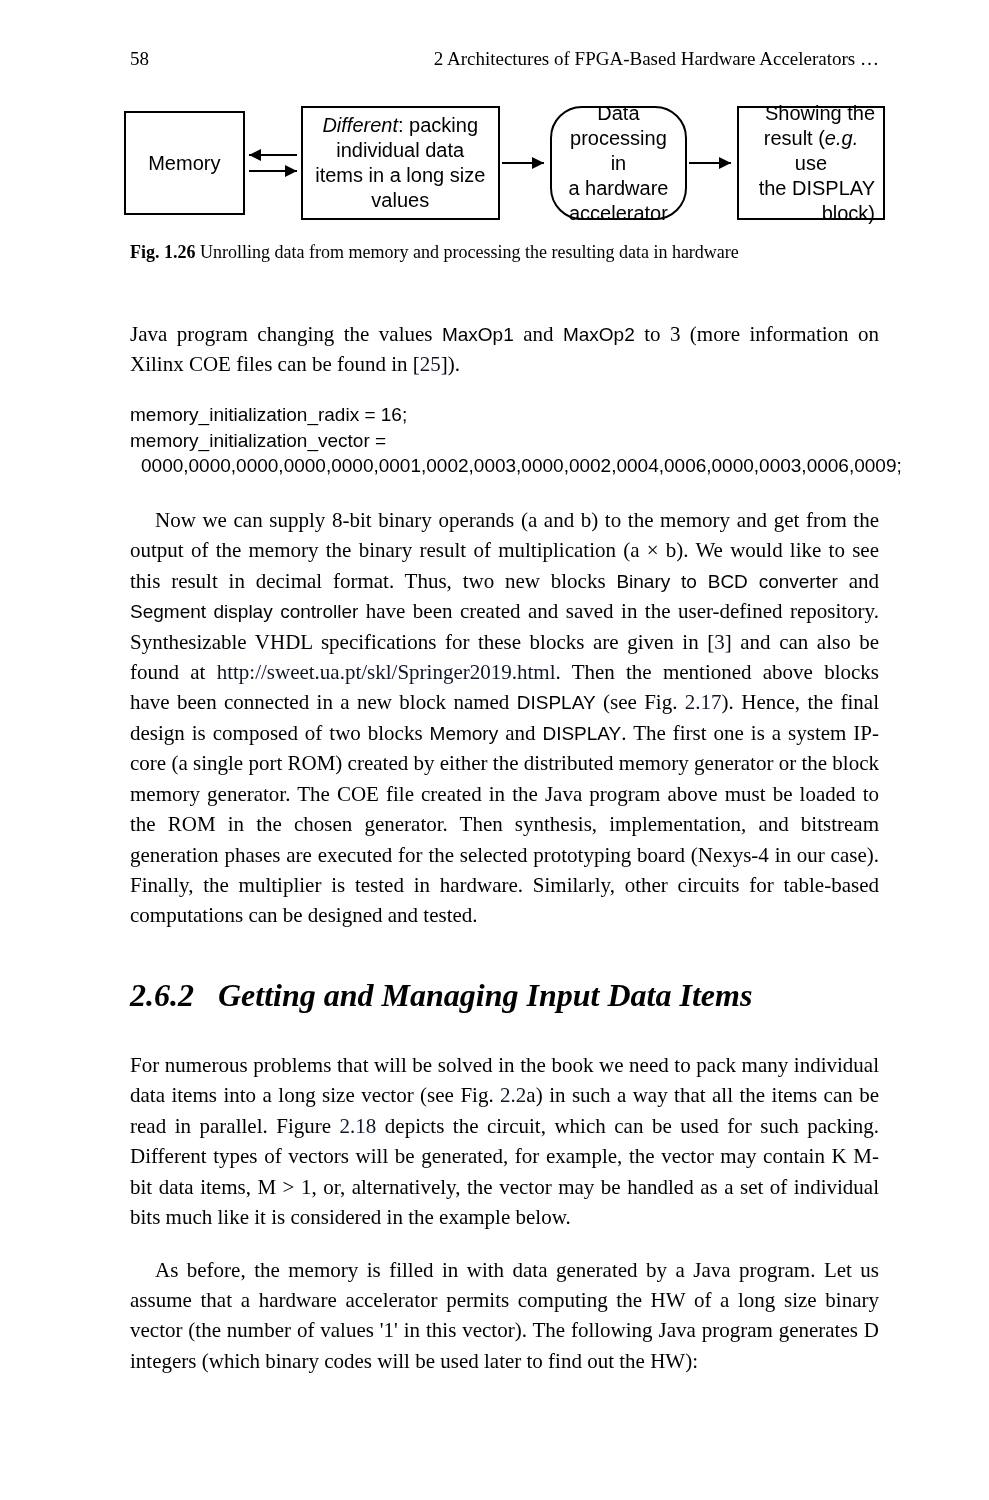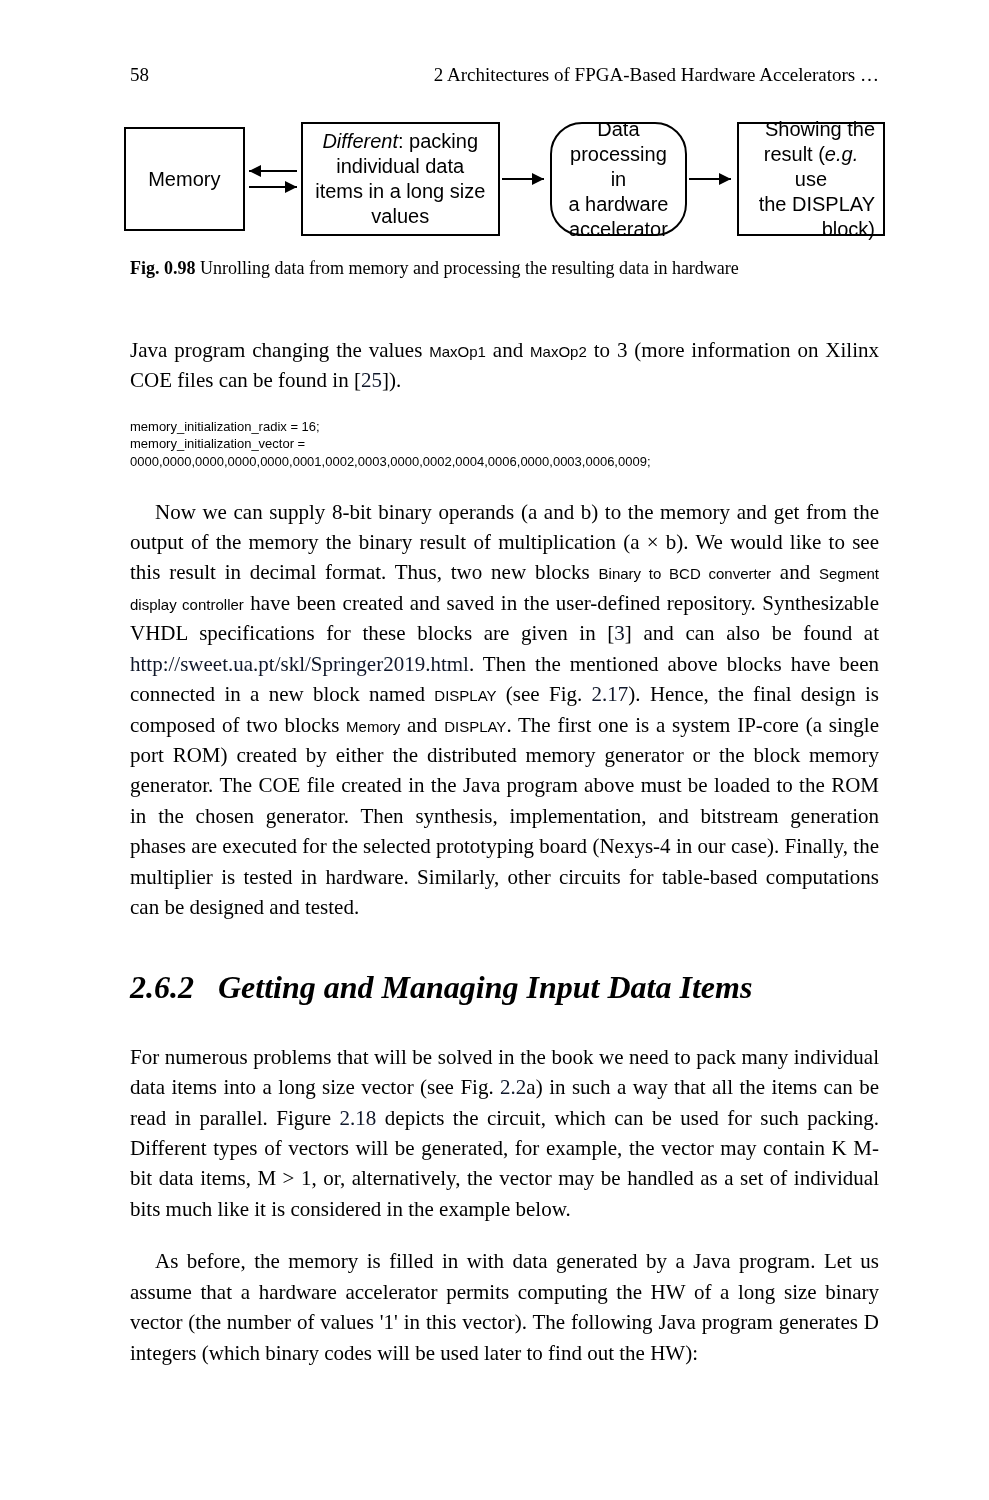--- a/index.html
+++ b/index.html
@@ -7,21 +7,21 @@
     margin: 0;
     padding: 0;
     font-family: "Times New Roman", Times, serif;
     background: #fff;
     color: #000;
   }
   .page {
     width: 989px;
     height: 1500px;
     box-sizing: border-box;
-    padding: 64px 110px 60px 130px;
+    padding: 48px 110px 60px 130px;
     position: relative;
   }
   .header {
     display: flex;
     justify-content: space-between;
     font-size: 19px;
     margin-bottom: 36px;
   }
   .figure {
     display: flex;
@@ -57,35 +57,35 @@
     margin-bottom: 56px;
   }
   .fig-caption b { font-weight: bold; }
   .para {
     font-size: 21px;
     line-height: 1.45;
     text-align: justify;
     margin: 0 0 22px 0;
   }
   .para.indent { text-indent: 25px; }
-  .sans { font-family: Arial, Helvetica, sans-serif; font-size: 15px; }
+  .sans { font-family: Arial, Helvetica, sans-serif; font-size: 19px; }
   .link-blue { color: #0f172a; }
   .code-block {
     font-family: Arial, Helvetica, sans-serif;
-    font-size: 13px;
+    font-size: 19px;
     line-height: 1.35;
     margin: 6px 0 26px 0;
   }
   h3.section {
     font-size: 32px;
     font-style: italic;
     font-weight: bold;
     margin: 46px 0 36px 0;
   }
-  .nowrap { white-space: nowrap; }
+  .nowrap { white-space: nowrap; margin-left: 11px; }
 </style>
 </head>
 <body>
 
 <div class="page">
 
   <div class="header">
     <span>58</span>
     <span>2   Architectures of FPGA-Based Hardware Accelerators …</span>
   </div>
@@ -138,21 +138,21 @@
 
     <div class="fbox show">
       <div>Showing the</div>
       <div><span>result (</span><i>e.g.</i><span> use</span></div>
       <div>the DISPLAY</div>
       <div>block)</div>
     </div>
   </div>
 
   <div class="fig-caption">
-    <b>Fig. 0.98</b><span>   Unrolling data from memory and processing the resulting data in hardware</span>
+    <b>Fig. 1.26</b><span>   Unrolling data from memory and processing the resulting data in hardware</span>
   </div>
 
   <p class="para">
     <span>Java program changing the values </span><span class="sans">MaxOp1</span><span> and </span><span class="sans">MaxOp2</span><span> to 3 (more information on Xilinx COE files can be found in [</span><span class="link-blue">25</span><span>]).</span>
   </p>
 
   <div class="code-block">
     <div>memory_initialization_radix = 16;</div>
     <div>memory_initialization_vector =</div>
     <div class="nowrap">0000,0000,0000,0000,0000,0001,0002,0003,0000,0002,0004,0006,0000,0003,0006,0009;</div>

